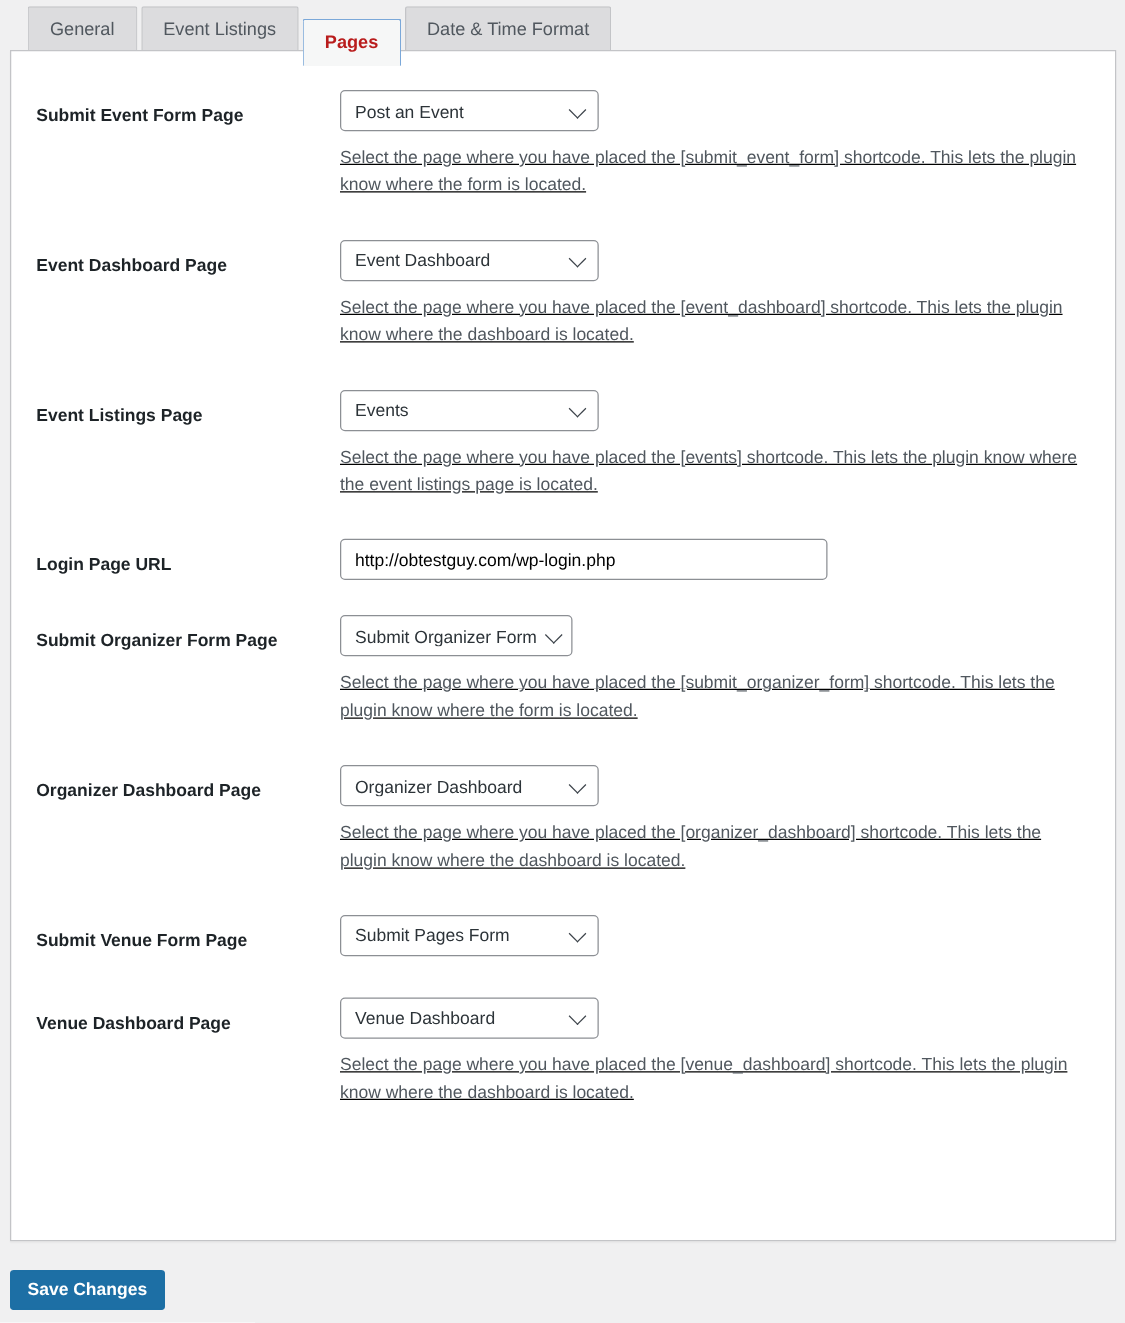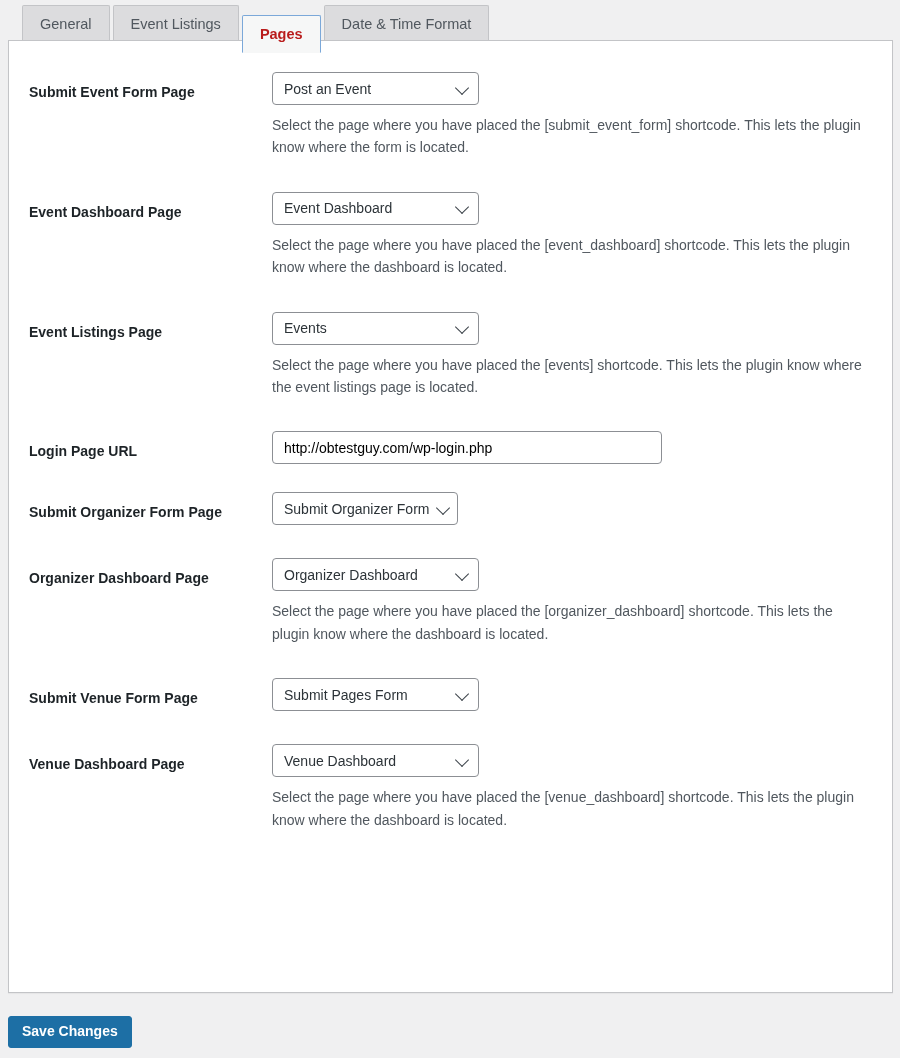--- a/index.html
+++ b/index.html
@@ -81,20 +81,21 @@
     font-weight: bold;
     color: #1d2327;
     line-height: 1.3;
     padding-top: 11px;
     box-sizing: border-box;
   }
   .row-field {
     flex: 1 1 auto;
     padding-bottom: 0;
     min-width: 0;
+    text-decoration: underline;
   }
 
   
   .select {
     position: relative;
     display: inline-flex;
     align-items: center;
     height: 33px;
     box-sizing: border-box;
     border: 1px solid #8c8f94;
@@ -222,21 +223,21 @@
       <div class="row">
         <div class="row-label">Login Page URL</div>
         <div class="row-field"><input type="text" class="text-input" value="http://obtestguy.com/wp-login.php" style=""></div>
       </div>
       <div class="row-spacer short"></div>
       <div class="row">
         <div class="row-label">Submit Organizer Form Page</div>
         <div class="row-field"><div class="select tight">
             <span class="select-value">Submit Organizer Form</span>
             <span class="chevron"></span>
-          </div></div>
+          </div><div class="desc">Select the page where you have placed the [submit_organizer_form] shortcode. This lets the plugin know where the form is located.</div></div>
       </div>
       <div class="row-spacer"></div>
       <div class="row">
         <div class="row-label">Organizer Dashboard Page</div>
         <div class="row-field"><div class="select fixed-w">
             <span class="select-value">Organizer Dashboard</span>
             <span class="chevron"></span>
           </div><div class="desc">Select the page where you have placed the [organizer_dashboard] shortcode. This lets the plugin know where the dashboard is located.</div></div>
       </div>
       <div class="row-spacer"></div>

